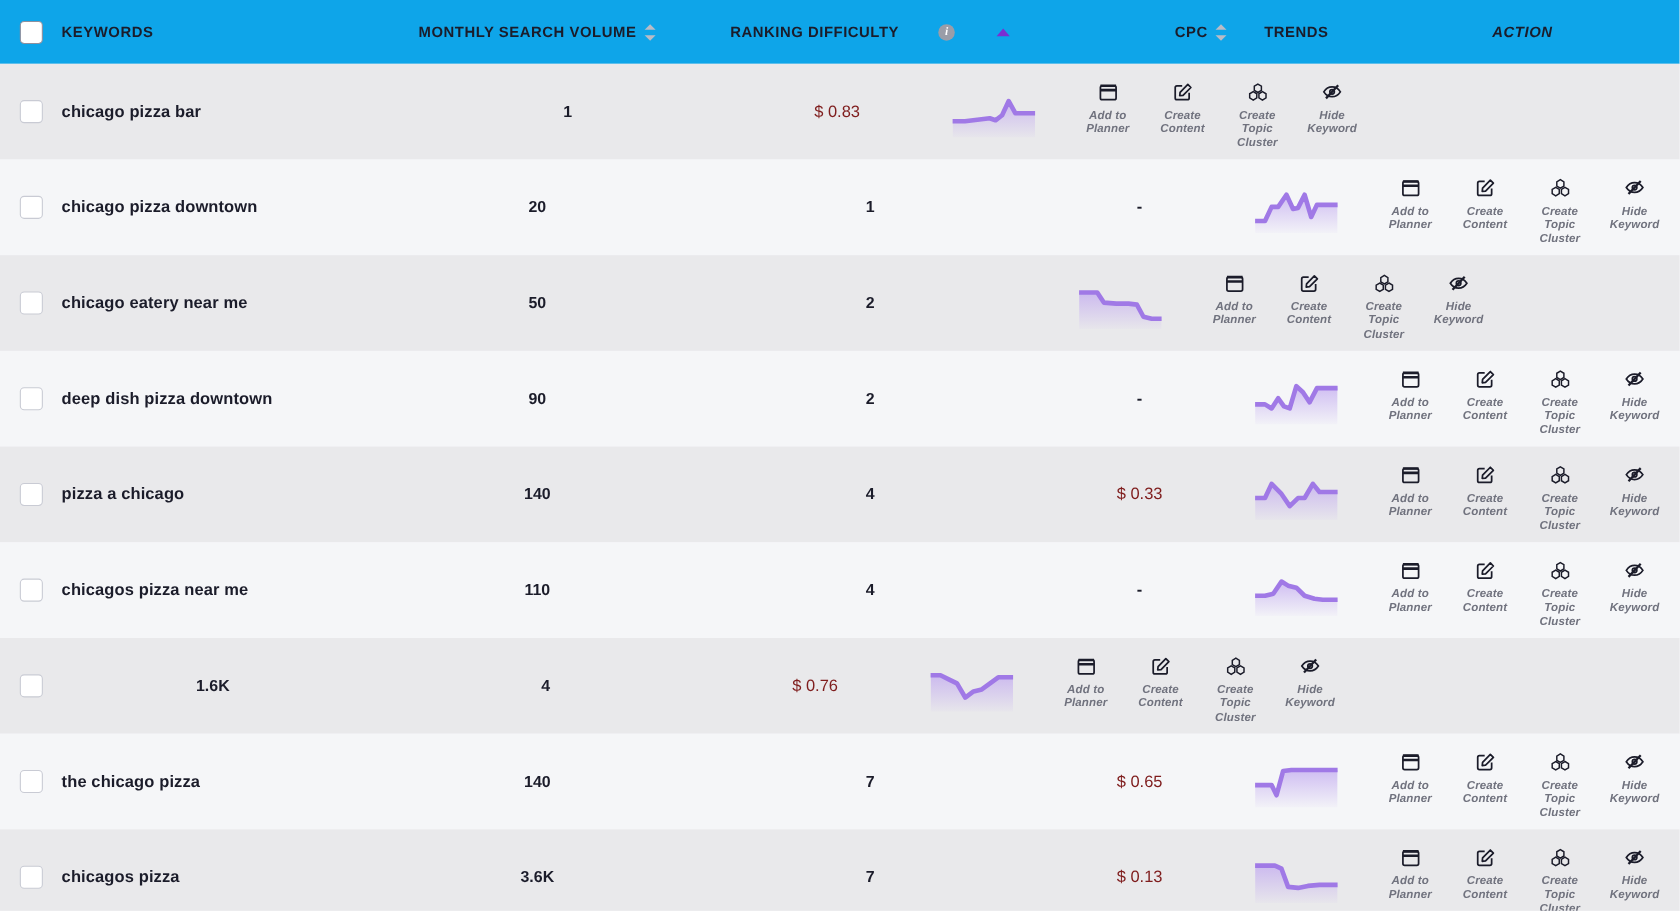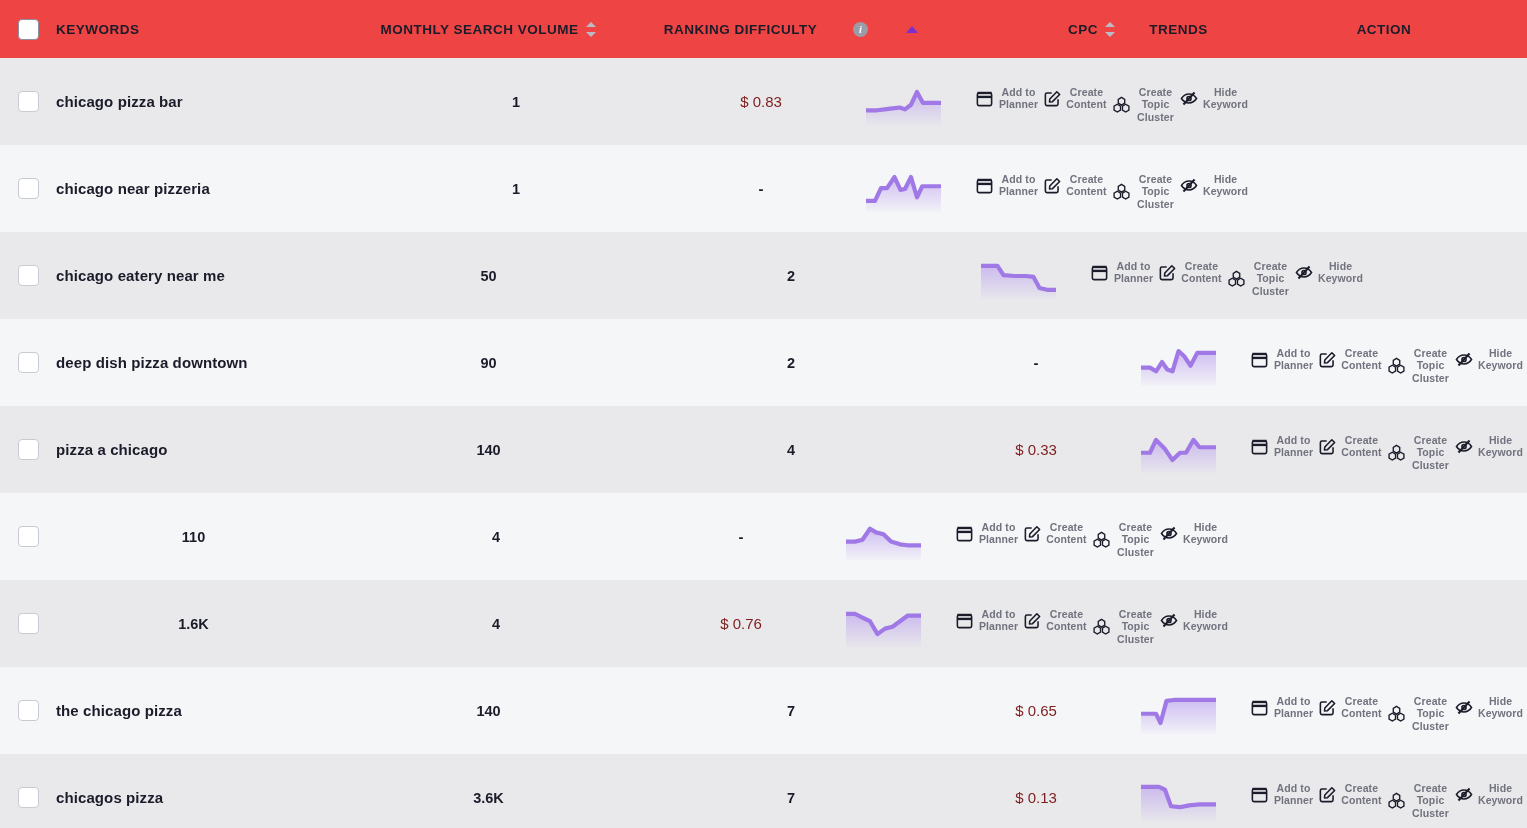--- a/index.html
+++ b/index.html
@@ -12,21 +12,21 @@
   }
   .table {
     width: 1527px;
     height: 828px;
     position: relative;
   }
 
   
   .thead {
     height: 58px;
-    background: #ef4444;
+    background: #0ea5e9;
     display: flex;
     align-items: center;
     font-size: 13.5px;
     font-weight: 700;
     letter-spacing: 0.5px;
     color: #1b1c2a;
   }
   .th {
     display: flex;
     align-items: center;
@@ -35,21 +35,21 @@
     height: 58px;
   }
 
   
   .c-check   { width: 56px;  flex: 0 0 56px;  display:flex; align-items:center; justify-content:center; }
   .c-kw      { width: 295px; flex: 0 0 295px; }
   .c-vol     { width: 275px; flex: 0 0 275px; }
   .c-diff    { width: 330px; flex: 0 0 330px; gap: 36px; }
   .c-cpc     { width: 160px; flex: 0 0 160px; justify-content: flex-end; }
   .c-trend   { width: 125px; flex: 0 0 125px; }
-  .c-action  { width: 286px; flex: 0 0 286px; }
+  .c-action  { width: 286px; flex: 0 0 286px; font-style: italic; }
 
   .thead .c-kw { justify-content: flex-start; padding-left: 0; }
 
   
   .cbx {
     width: 21px; height: 21px;
     border-radius: 4px;
     background: #ffffff;
     border: 1.6px solid #c9cbd4;
     cursor: pointer;
@@ -131,21 +131,21 @@
   .actions {
     display: flex;
     align-items: flex-start;
     justify-content: center;
     gap: 4px;
     padding-top: 6px;
   }
   .act {
     width: 64px;
     display: flex;
-    flex-direction: row;
+    flex-direction: column;
     align-items: center;
     gap: 4px;
     cursor: pointer;
   }
   .act .glyph { height: 22px; display:flex; align-items:center; justify-content:center; }
   .act .lbl {
     font-size: 10.5px;
     font-weight: 700;
     color: #70727e;
     text-align: center;
@@ -256,21 +256,24 @@
               <span class="lbl">Hide Keyword</span>
             </div>
           </div>
         </div>
       </div>
       <div class="row even">
         <div class="cell c-check">
           <div class="cbx"></div>
         </div>
         <div class="cell c-kw">
-          <span class="kw-text">chicago near pizzeria</span>
+          <span class="kw-text">chicago pizza downtown</span>
+        </div>
+        <div class="cell c-vol">
+          <span class="num">20</span>
         </div>
         <div class="cell c-diff">
           <span class="num">1</span>
         </div>
         <div class="cell c-cpc">
           <span class="dash">-</span>
         </div>
         <div class="cell c-trend">
           <span>
             <svg class="spark" viewBox="0 0 100 50" preserveAspectRatio="none">
@@ -545,20 +548,23 @@
               </span>
               <span class="lbl">Hide Keyword</span>
             </div>
           </div>
         </div>
       </div>
       <div class="row even">
         <div class="cell c-check">
           <div class="cbx"></div>
         </div>
+        <div class="cell c-kw">
+          <span class="kw-text">chicagos pizza near me</span>
+        </div>
         <div class="cell c-vol">
           <span class="num">110</span>
         </div>
         <div class="cell c-diff">
           <span class="num">4</span>
         </div>
         <div class="cell c-cpc">
           <span class="dash">-</span>
         </div>
         <div class="cell c-trend">

